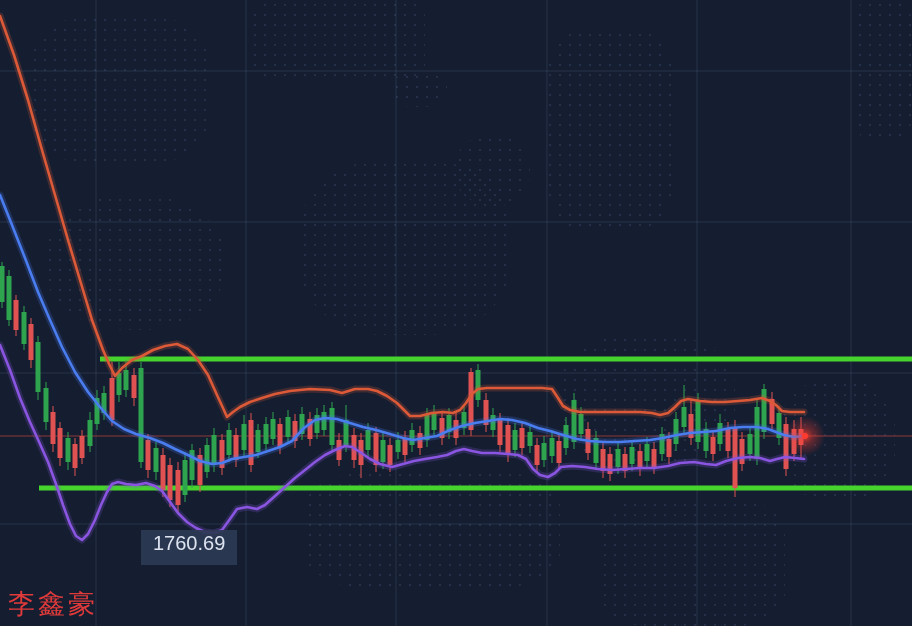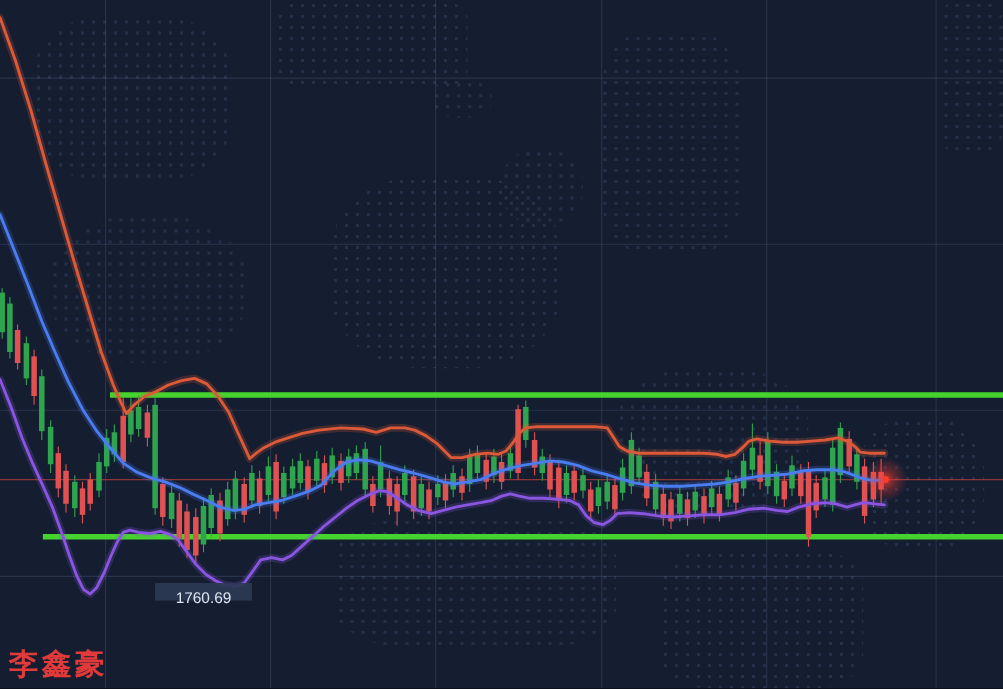--- a/index.html
+++ b/index.html
@@ -6,24 +6,24 @@
     --bg:#151e31; --dot:#27334e; --grid:rgba(160,185,225,.14);
     --tooltip-bg:rgba(44,57,84,.92); --tooltip-text:#dde4f0;
     --sig:#e03a3a; --wm:#39465e;
   }
   *{box-sizing:border-box;margin:0;padding:0}
   body{background:#000;font-family:"Liberation Sans",sans-serif}
   .screen{position:relative;width:912px;height:626px;background:var(--bg);overflow:hidden}
   .dots{position:absolute;background-image:radial-gradient(circle,var(--dot) 1.4px,transparent 1.5px);
         background-size:10px 10px;opacity:.85;pointer-events:none}
   .chart-svg{position:absolute;left:0;top:0}
-  .tooltip{position:absolute;left:141px;top:530px;min-width:88px;height:16px;line-height:26px;
+  .tooltip{position:absolute;left:141px;top:530px;min-width:88px;height:35px;line-height:26px;
            padding:0 12px;background:var(--tooltip-bg);border-radius:0;color:var(--tooltip-text);
-           font-size:14px;text-align:center}
-  .signature{position:absolute;left:8px;top:586px;font-size:27px;font-weight:bold;
+           font-size:20px;text-align:center}
+  .signature{position:absolute;left:8px;top:586px;font-size:27px;font-weight:normal;
              color:var(--sig);letter-spacing:3px}
   .watermark{position:absolute;right:16px;top:578px;font-size:31px;color:var(--wm);letter-spacing:6px}
 </style>
 </head>
 <body>
 
 <div class="screen">
 
   <div class="dots" style="left:30px;top:15px;width:180px;height:150px;border-radius:35%"></div>
   <div class="dots" style="left:250px;top:0;width:175px;height:80px;border-radius:18%"></div>

